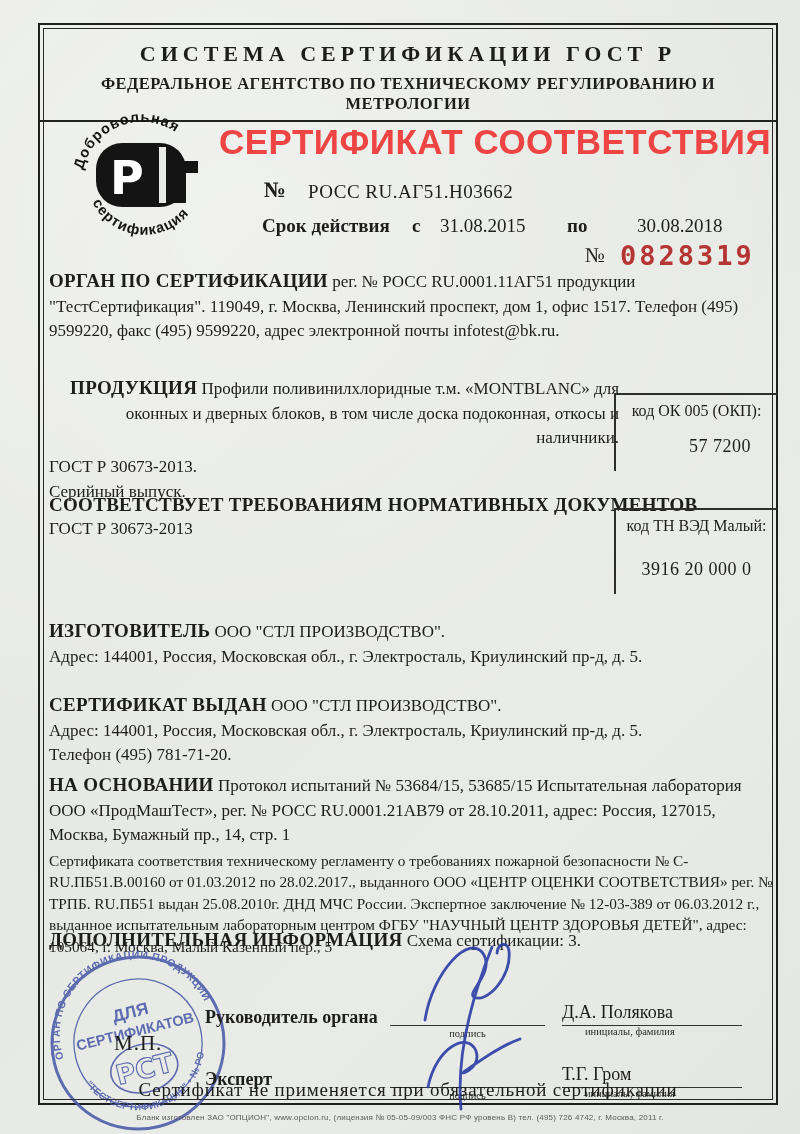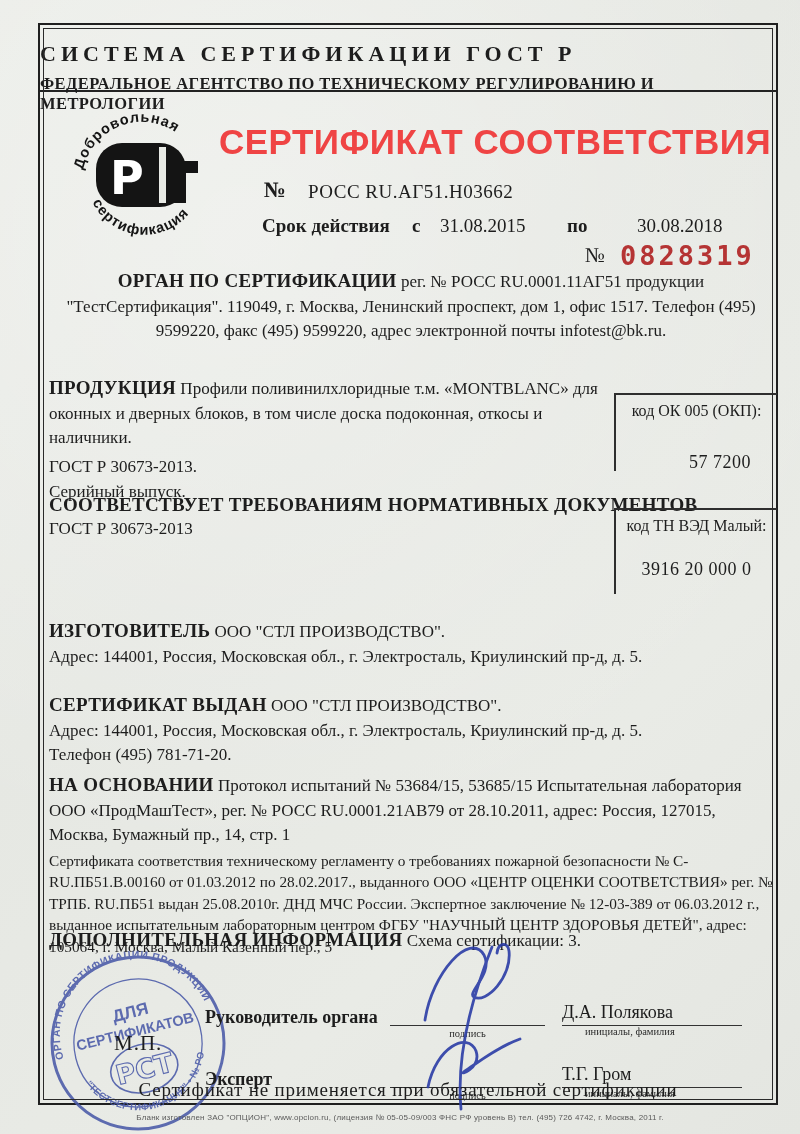--- a/index.html
+++ b/index.html
@@ -11,22 +11,22 @@
     font-family:"Liberation Serif", serif;color:#1d1d1d;
   }
   .frame{
     position:absolute;left:38px;top:23px;width:740px;height:1082px;
     border:2px solid #1f1f1f;box-sizing:border-box;
   }
   .frame::after{
     content:"";position:absolute;inset:3px;border:1px solid #2a2a2a;pointer-events:none;
   }
   .header{
-    position:absolute;left:0;top:0;width:100%;height:67px;box-sizing:border-box;
-    border-bottom:2px solid #222;
+    position:absolute;left:0;top:0;width:100%;height:97px;box-sizing:border-box;
+    border-bottom:2px solid #222;text-align:center;
   }
   .sys-title{margin-top:16px;font-size:22px;font-weight:bold;letter-spacing:5px;}
   .agency{margin-top:7px;font-size:16.5px;font-weight:bold;letter-spacing:.4px;}
   .doc-title{
     position:absolute;left:175px;top:97px;width:560px;text-align:center;
     font-family:"Liberation Sans",sans-serif;font-weight:bold;font-size:35px;letter-spacing:.5px;color:#ef4444;
   }
   .logo{position:absolute;left:26px;top:86px;width:152px;height:130px;}
   .no-row{position:absolute;top:152px;left:0;width:100%;font-size:19px;}
   .no-sign{position:absolute;left:224px;top:0;font-size:22px;font-weight:bold;}
@@ -38,33 +38,33 @@
   .val-po{position:absolute;left:527px;font-weight:bold;}
   .val-to{position:absolute;left:597px;}
   .blank-row{position:absolute;top:215px;left:0;width:100%;height:30px;}
   .blank-no{position:absolute;left:545px;top:3px;font-size:21px;}
   .blank-num{
     position:absolute;left:580px;top:0;
     font-family:"DejaVu Sans Mono",monospace;font-weight:bold;font-size:27px;letter-spacing:3px;
   }
   .para{position:absolute;left:9px;width:724px;font-size:17px;line-height:1.42;}
   .para b.lbl{font-size:19px;letter-spacing:.3px;}
-  .organ{top:243px;text-align:center;}
-  .product{top:350px;width:570px;}
+  .organ{top:243px;}
+  .product{top:350px;width:570px;text-align:right;}
   .prod-extra{position:absolute;left:9px;font-size:17px;line-height:1.45;}
   .conform{top:467px;}
   .conform-val{position:absolute;left:9px;top:494px;font-size:17px;}
   .codebox{
     position:absolute;left:574px;width:163px;box-sizing:border-box;
     border-top:2px solid #2e2e2e;border-left:2px solid #2e2e2e;text-align:center;
   }
   .codebox .cb-label{font-size:16px;margin-top:7px;}
   .codebox .cb-value{font-size:18px;letter-spacing:.5px;}
   .box-okp{top:368px;height:78px;}
-  .box-okp .cb-value{margin-top:32px;padding-left:47px;}
+  .box-okp .cb-value{margin-top:16px;padding-left:47px;}
   .box-tnved{top:483px;height:86px;}
   .box-tnved .cb-value{margin-top:24px;}
   .manufacturer{top:593px;}
   .issued{top:667px;}
   .basis{top:747px;}
   .basis-extra{position:absolute;left:9px;top:825px;width:726px;font-size:15.3px;line-height:1.4;}
   .additional{top:902px;}
   .mp{position:absolute;left:74px;top:1006px;font-size:21px;letter-spacing:1px;}
   .stamp{position:absolute;left:6px;top:926px;width:184px;height:184px;transform:rotate(-14deg);opacity:.88;}
   .sig-role{position:absolute;left:165px;font-size:18px;font-weight:bold;}

